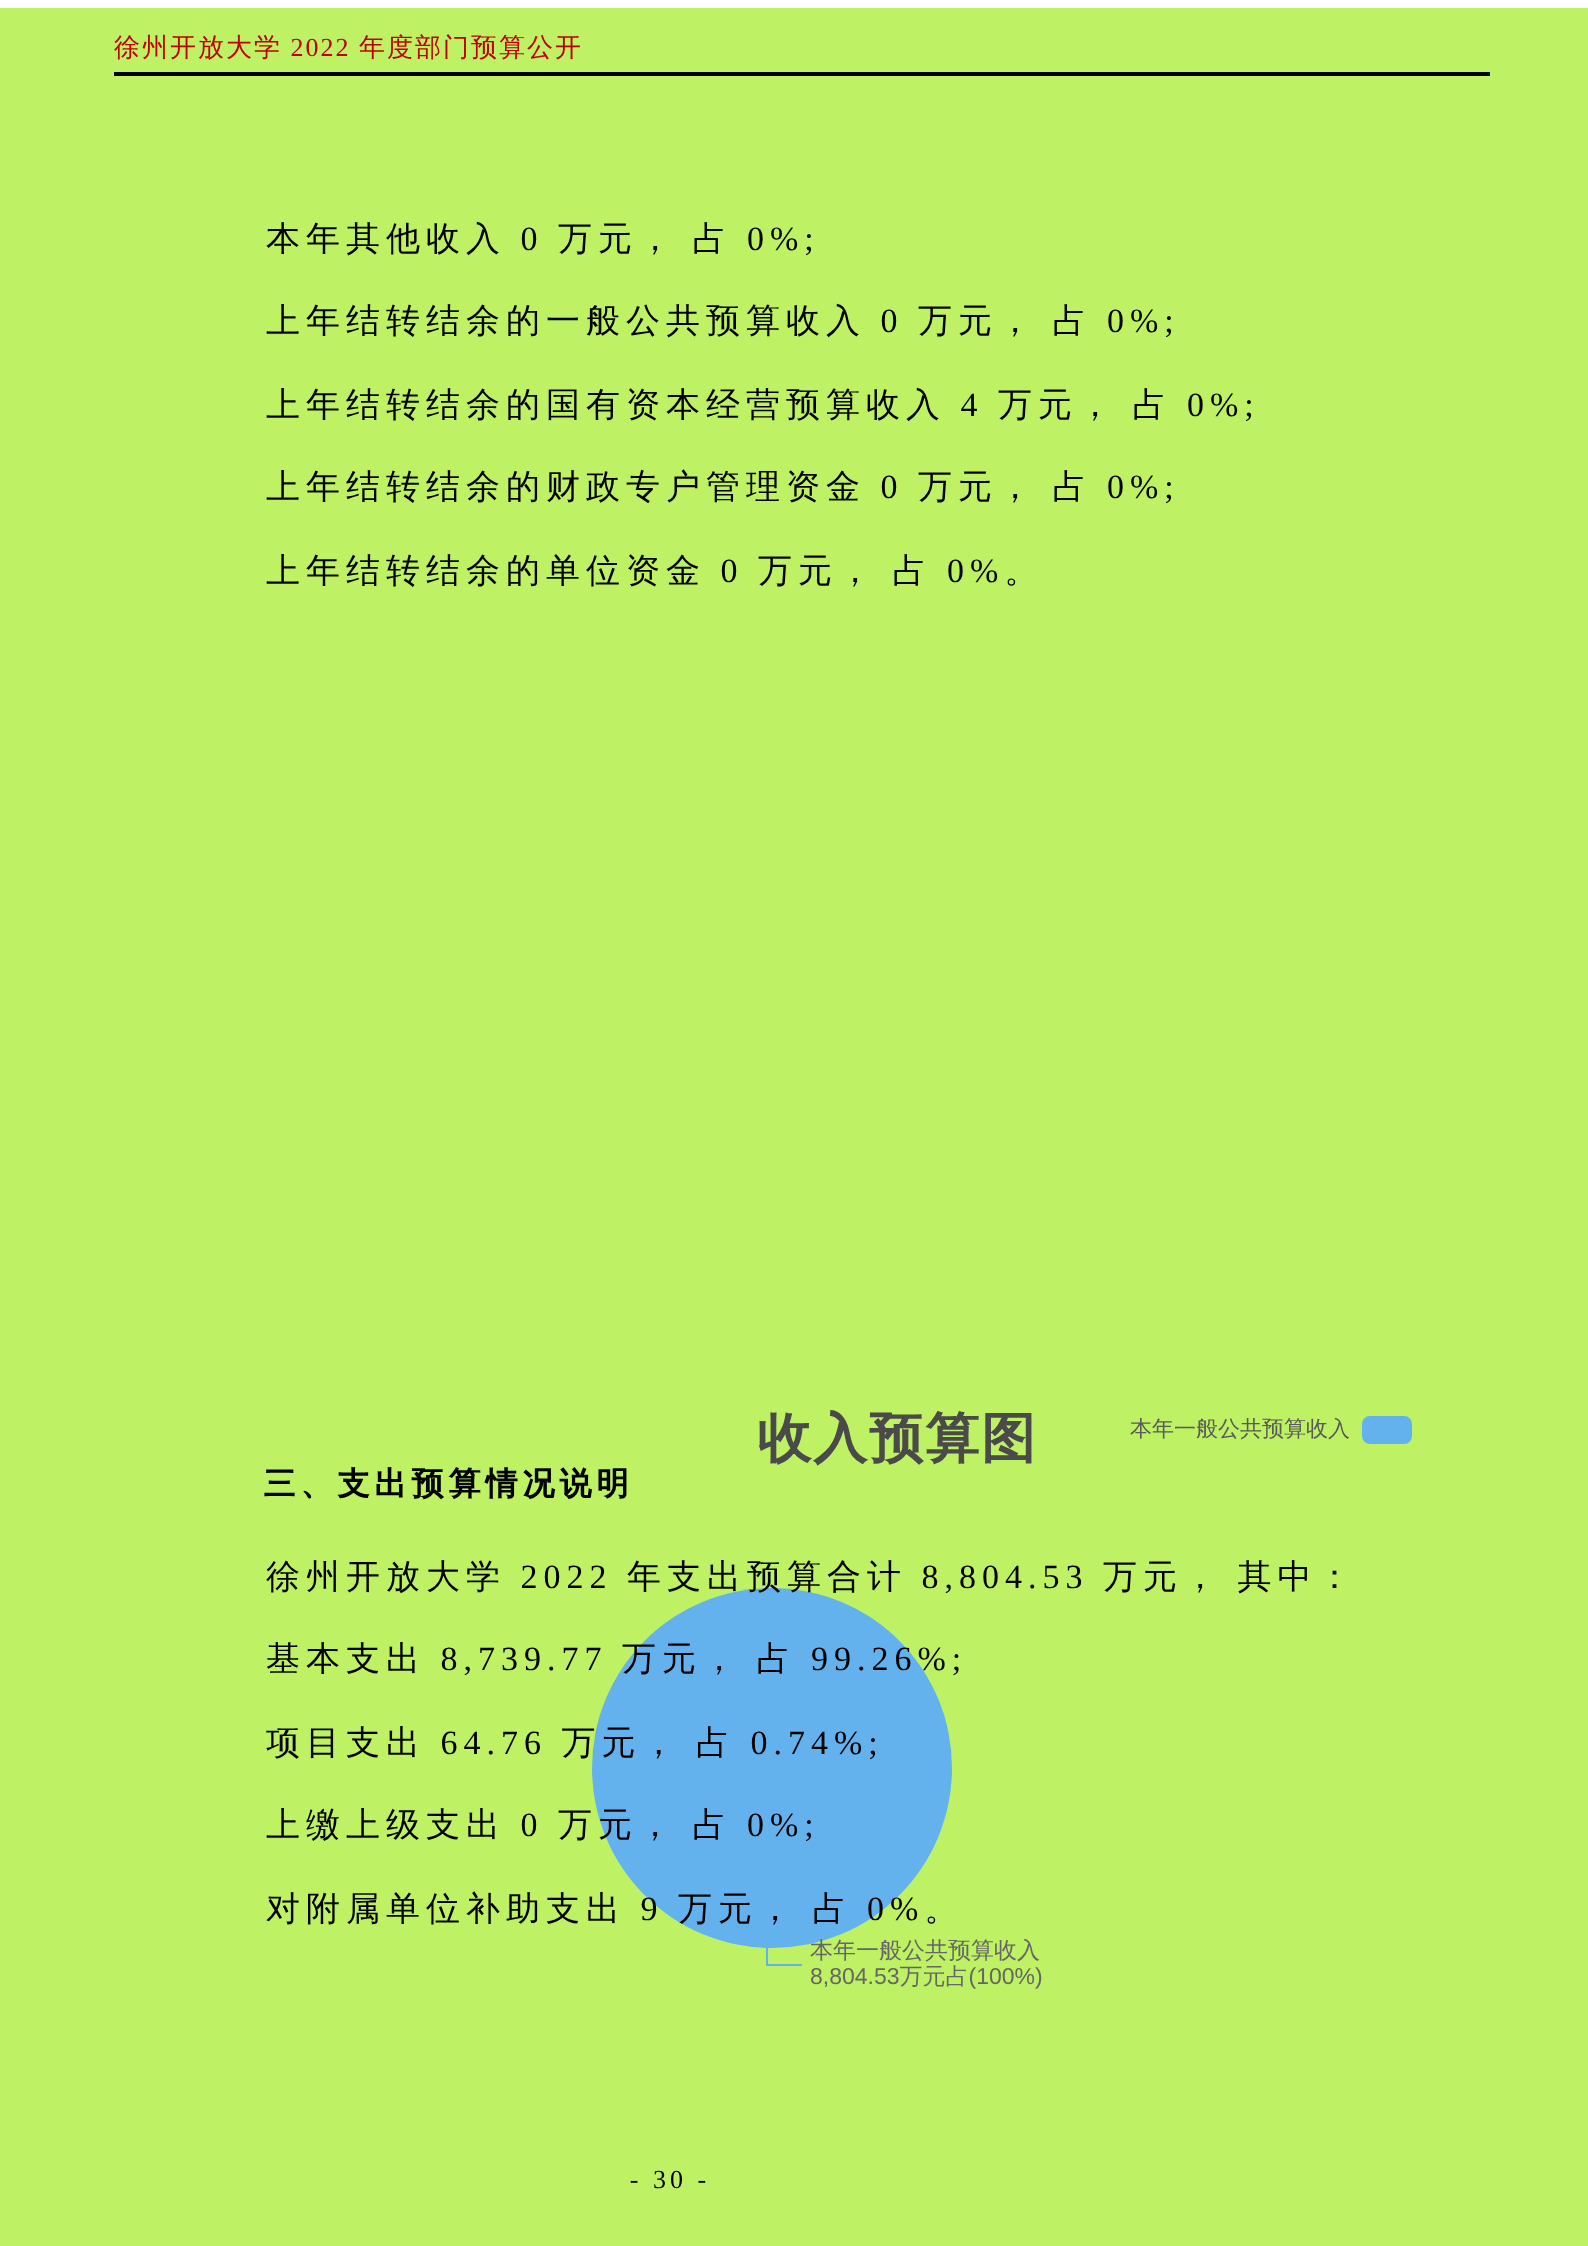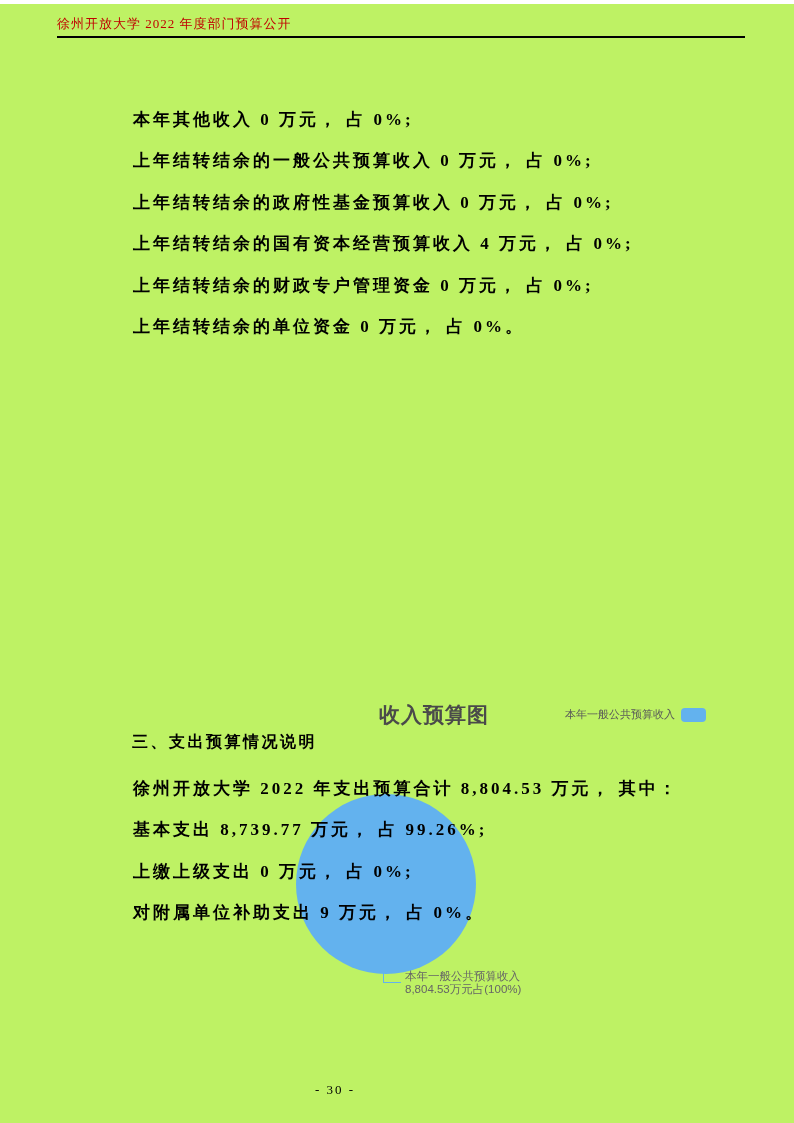--- a/index.html
+++ b/index.html
@@ -34,28 +34,28 @@
     position: absolute;
     left: 133px;
     width: 610px;
     font-size: 17px;
     line-height: 41.4px;
     letter-spacing: 3px;
     color: #000000;
   }
   .para-block-1 { top: 95px; }
   .para-block-2 { top: 764px; }
-  .para-block p { white-space: nowrap; font-weight: bold; }
+  .para-block p { white-space: nowrap; }
   
   .chart-area { position: absolute; left: 0; top: 345px; width: 794px; height: 320px; }
   .chart-title {
     position: absolute;
     left: 333px; top: 352px;
     font-family: "Liberation Sans", "DejaVu Sans", sans-serif;
-    font-size: 21px;
+    font-size: 27px;
     font-weight: bold;
     letter-spacing: 1px;
     color: #4a4a4a;
     white-space: nowrap;
     padding-left: 46px;
   }
   .chart-legend {
     position: absolute;
     left: 565px; top: 358px;
     display: flex;
@@ -120,21 +120,20 @@
 <body>
 
 <div class="page">
 
   <div class="doc-header" style="color: rgb(192, 0, 0);">徐州开放大学 2022 年度部门预算公开</div>
   <div class="header-rule" style="background: rgb(0, 0, 0);"></div>
 
   <div class="para-block para-block-1">
     <p>本年其他收入 0 万元， 占 0%;</p>
     <p>上年结转结余的一般公共预算收入 0 万元， 占 0%;</p>
-    <p>上年结转结余的政府性基金预算收入 0 万元， 占 0%;</p>
     <p>上年结转结余的国有资本经营预算收入 4 万元， 占 0%;</p>
     <p>上年结转结余的财政专户管理资金 0 万元， 占 0%;</p>
     <p>上年结转结余的单位资金 0 万元， 占 0%。</p>
   </div>
 
   <div class="chart-area">
     <div class="chart-title" style="color: rgb(74, 74, 74);">收入预算图</div>
 
     <div class="chart-legend">
       <span>本年一般公共预算收入</span>
@@ -150,19 +149,20 @@
       <div>本年一般公共预算收入</div>
       <div>8,804.53万元占(100%)</div>
     </div>
   </div>
 
   <div class="section-heading">三、支出预算情况说明</div>
 
   <div class="para-block para-block-2">
     <p>徐州开放大学 2022 年支出预算合计 8,804.53 万元， 其中：</p>
     <p>基本支出 8,739.77 万元， 占 99.26%;</p>
+    <p>项目支出 64.76 万元， 占 0.74%;</p>
     <p>上缴上级支出 0 万元， 占 0%;</p>
     <p>对附属单位补助支出 9 万元， 占 0%。</p>
   </div>
 
   <div class="page-footer">- 30 -</div>
 
 </div>
 
 </body></html>

